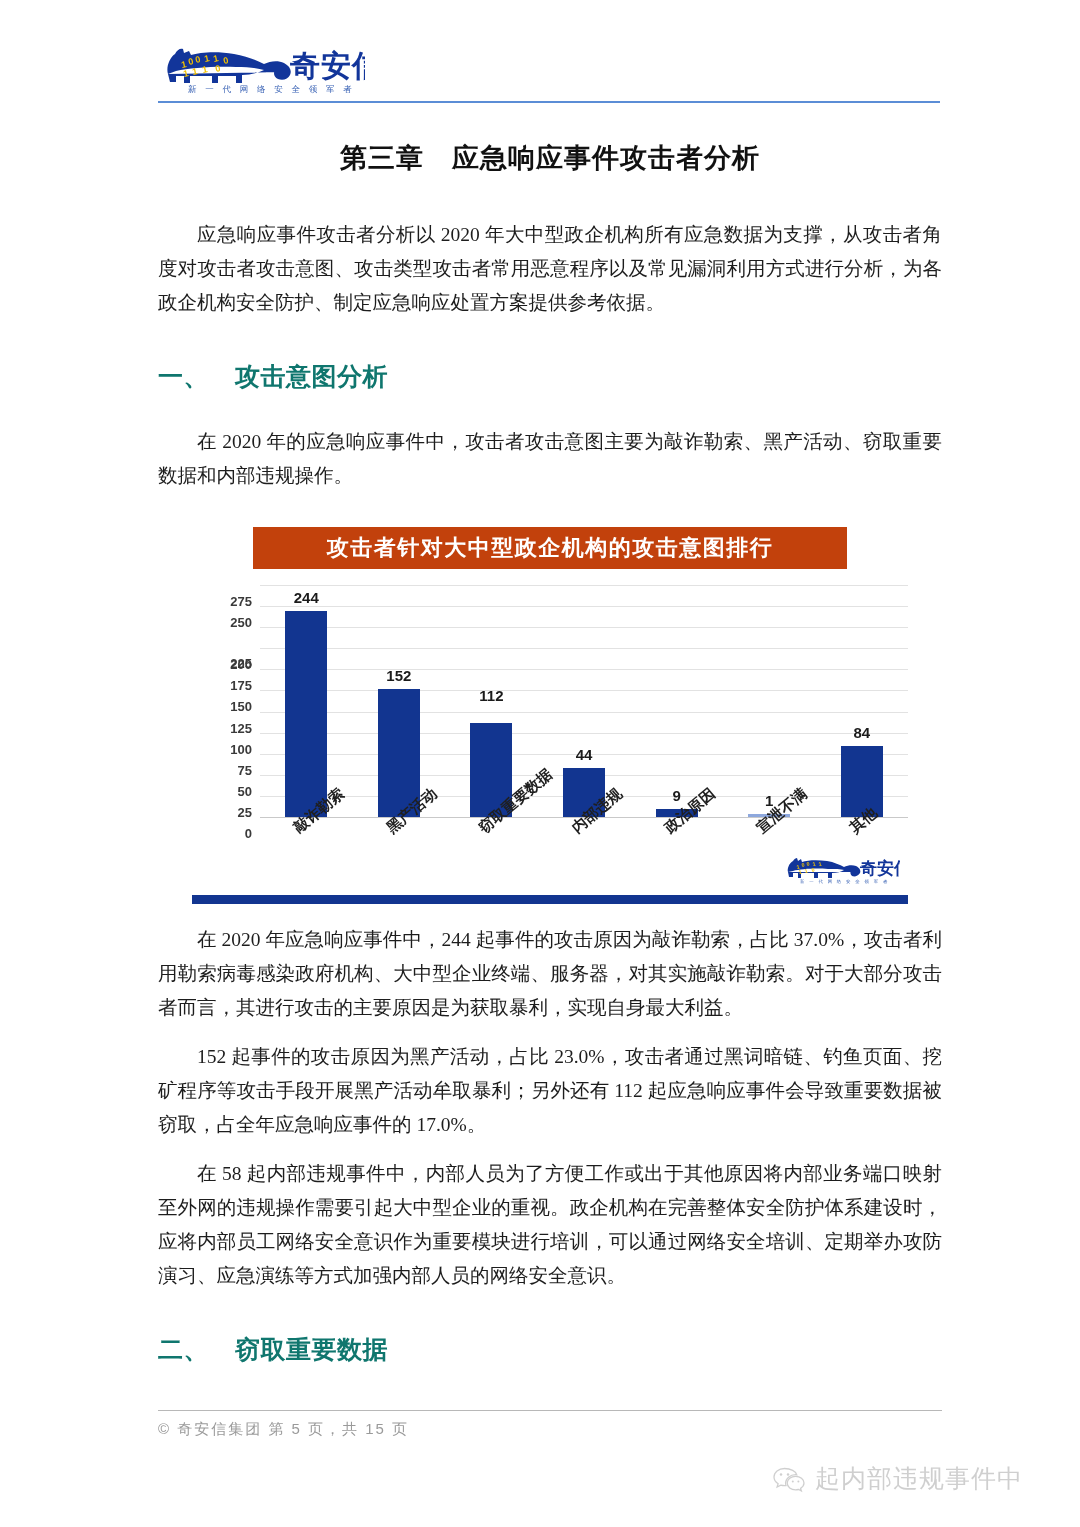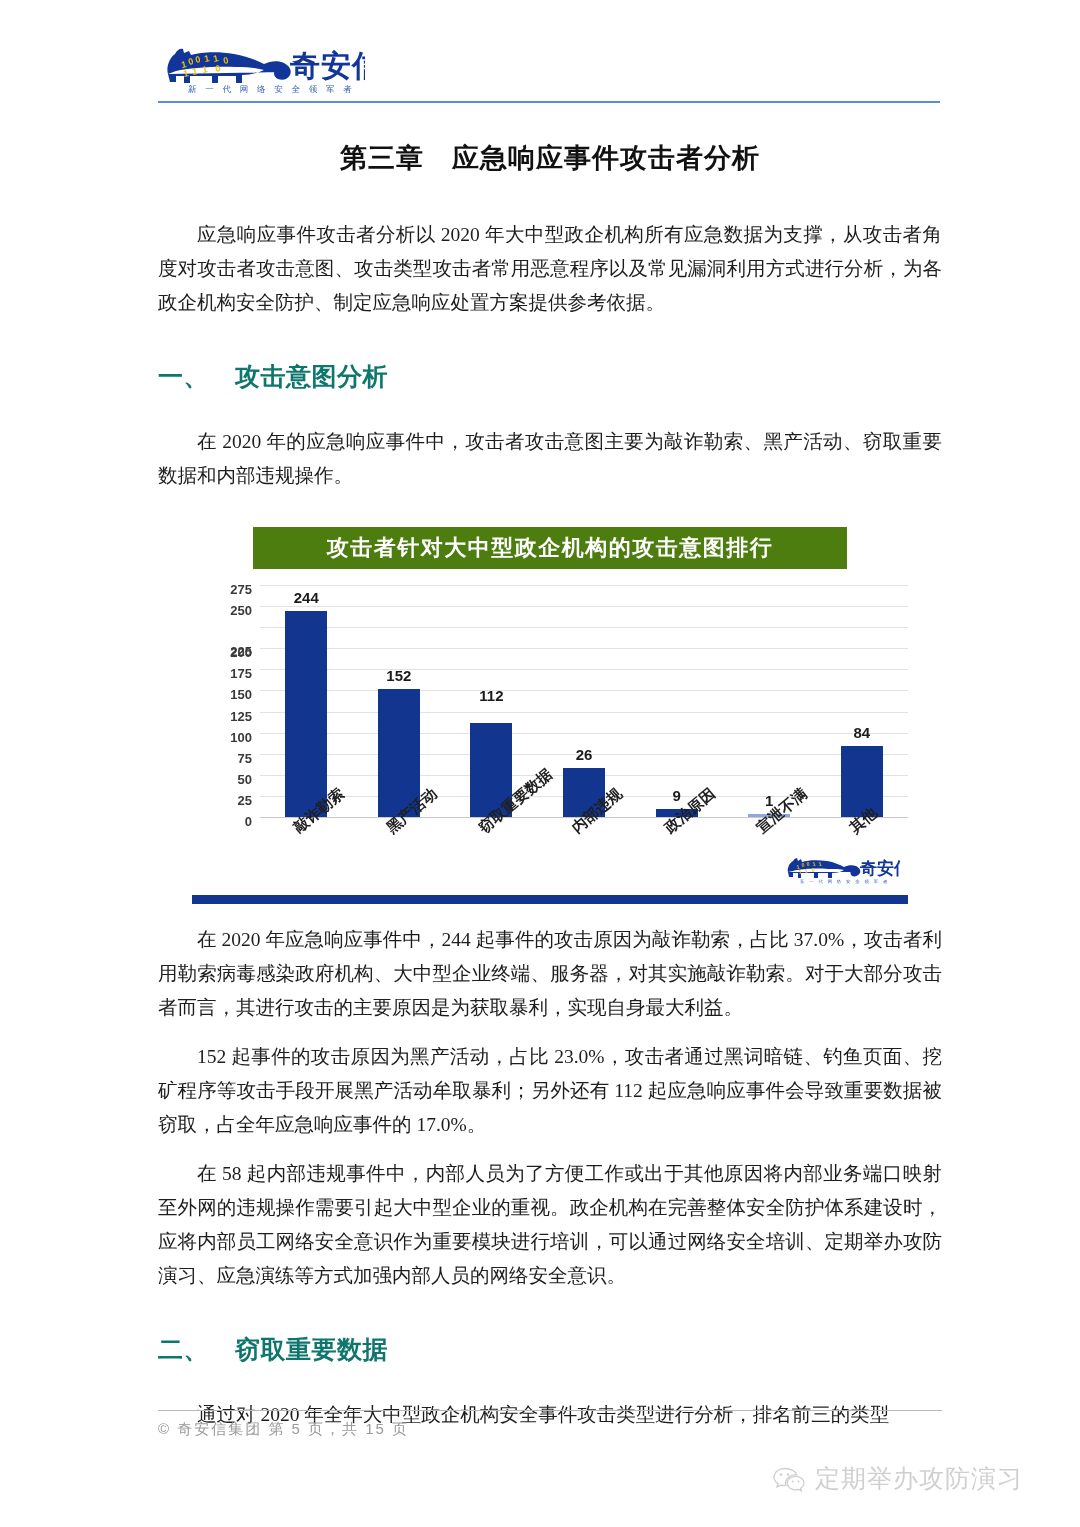--- a/index.html
+++ b/index.html
@@ -117,21 +117,21 @@
   }
 
   .plot-area {
     position: relative;
     margin: 16px 0 0 0;
     height: 232px;
   }
   .y-axis {
     position: absolute;
     left: 18px;
-    top: 4px;
+    top: 16px;
     width: 46px;
     height: 232px;
   }
   .y-tick {
     position: absolute;
     right: 4px;
     transform: translateY(-50%);
     font-family: "Liberation Sans", "DejaVu Sans", sans-serif;
     font-size: 13px;
     font-weight: bold;
@@ -306,21 +306,21 @@
     <h2 class="section-heading">
       <span class="num">一、</span><span>攻击意图分析</span>
     </h2>
 
     <div class="heading-gap-bottom"></div>
 
     <p class="body-text">在 2020 年的应急响应事件中，攻击者攻击意图主要为敲诈勒索、黑产活动、窃取重要数据和内部违规操作。</p>
 
     <div class="chart-block">
 
-      <div class="chart-title-bar" style="background: #4d7c0f;">
+      <div class="chart-title-bar" style="background: #c2410c;">
         <span>攻击者针对大中型政企机构的攻击意图排行</span>
       </div>
 
       <div class="plot-area">
         <div class="y-axis">
             <div class="y-tick" style="top: 0px;">275</div>
             <div class="y-tick" style="top: 21.0909px;">250</div>
             <div class="y-tick" style="top: 42.1818px; margin-top: 20px;">225</div>
             <div class="y-tick" style="top: 63.2727px;">200</div>
             <div class="y-tick" style="top: 84.3636px; margin-left: 30px;">175</div>
@@ -353,21 +353,21 @@
             </div>
             <div class="bar-slot">
               <div class="bar-label" style="bottom: 133.233px;">152</div>
               <div class="bar" style="height: 128.233px; background: rgb(18, 53, 144);"></div>
             </div>
             <div class="bar-slot">
               <div class="bar-label" style="bottom: 113px;">112</div>
               <div class="bar" style="height: 94.4873px; background: rgb(18, 53, 144);"></div>
             </div>
             <div class="bar-slot">
-              <div class="bar-label" style="bottom: 53.9309px;">26</div>
+              <div class="bar-label" style="bottom: 53.9309px;">44</div>
               <div class="bar" style="height: 48.9309px; background: rgb(18, 53, 144);"></div>
             </div>
             <div class="bar-slot">
               <div class="bar-label" style="bottom: 12.5927px;">9</div>
               <div class="bar" style="height: 7.59273px; background: rgb(18, 53, 144);"></div>
             </div>
             <div class="bar-slot">
               <div class="bar-label" style="bottom: 8px;">1</div>
               <div class="bar tiny" style="height: 3px; background: rgb(142, 168, 221);"></div>
             </div>
@@ -432,33 +432,32 @@
     <p class="body-text">在 58 起内部违规事件中，内部人员为了方便工作或出于其他原因将内部业务端口映射至外网的违规操作需要引起大中型企业的重视。政企机构在完善整体安全防护体系建设时，应将内部员工网络安全意识作为重要模块进行培训，可以通过网络安全培训、定期举办攻防演习、应急演练等方式加强内部人员的网络安全意识。</p>
 
     <div class="heading-gap-top"></div>
 
     <h2 class="section-heading">
       <span class="num">二、</span><span>窃取重要数据</span>
     </h2>
 
     <div class="heading-gap-bottom"></div>
 
-    <p class="body-text">通过对 2020 年全年大中型政企机构安全事件攻击类型进行分析，排名前三的类型</p>
   </div>
 
   <div class="footer">
     <div class="footer-rule"></div>
     <div class="footer-text">© 奇安信集团  第 5 页，共 15 页</div>
   </div>
 
   <div class="wechat-watermark">
     <svg width="34" height="28" viewBox="0 0 34 28">
       <path d="M12.5 3.5 C6.6 3.5 2 7.4 2 12.1 C2 14.8 3.6 17.2 6.1 18.8 L5.1 22 L8.8 20.2 C10 20.5 11.2 20.7 12.5 20.7 C13 20.7 13.5 20.7 14 20.6 C13.7 19.8 13.6 18.9 13.6 18.1 C13.6 13.4 18.1 9.7 23.6 9.7 C24 9.7 24.4 9.7 24.8 9.8 C23.9 6.2 18.8 3.5 12.5 3.5 Z" fill="none" stroke="#a9a9a9" stroke-width="1.3"></path>
       <circle cx="9" cy="9.6" r="1.25" fill="#a9a9a9"></circle>
       <circle cx="16" cy="9.6" r="1.25" fill="#a9a9a9"></circle>
       <path d="M32 18.1 C32 14.3 28.2 11.3 23.6 11.3 C19 11.3 15.2 14.3 15.2 18.1 C15.2 21.9 19 24.9 23.6 24.9 C24.6 24.9 25.6 24.7 26.5 24.5 L29.4 25.9 L28.6 23.4 C30.6 22.1 32 20.3 32 18.1 Z" fill="none" stroke="#a9a9a9" stroke-width="1.3"></path>
       <circle cx="20.8" cy="16.6" r="1" fill="#a9a9a9"></circle>
       <circle cx="26.4" cy="16.6" r="1" fill="#a9a9a9"></circle>
     </svg>
-    <span class="wm-text">定期举办攻防演习</span>
+    <span class="wm-text">起内部违规事件中</span>
   </div>
 
 </div>
 
 </body></html>

